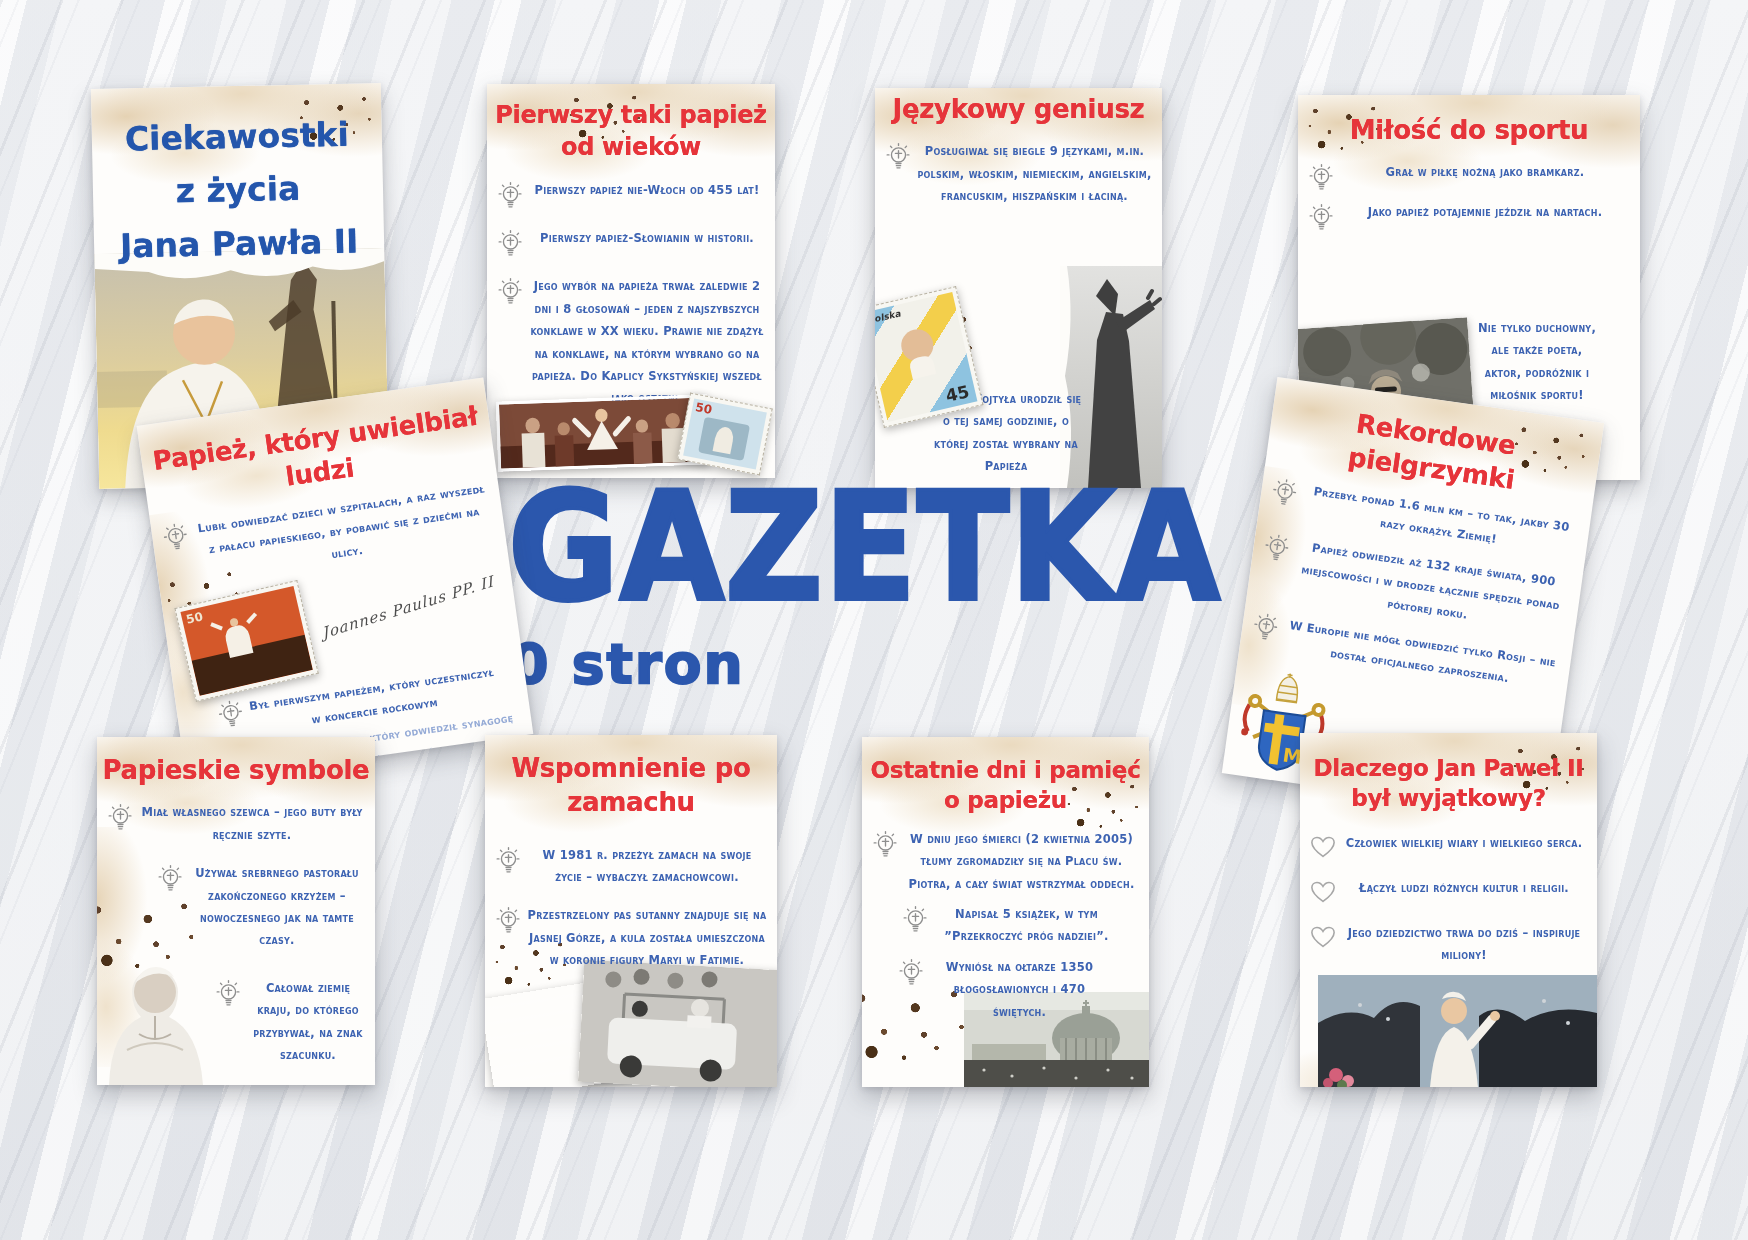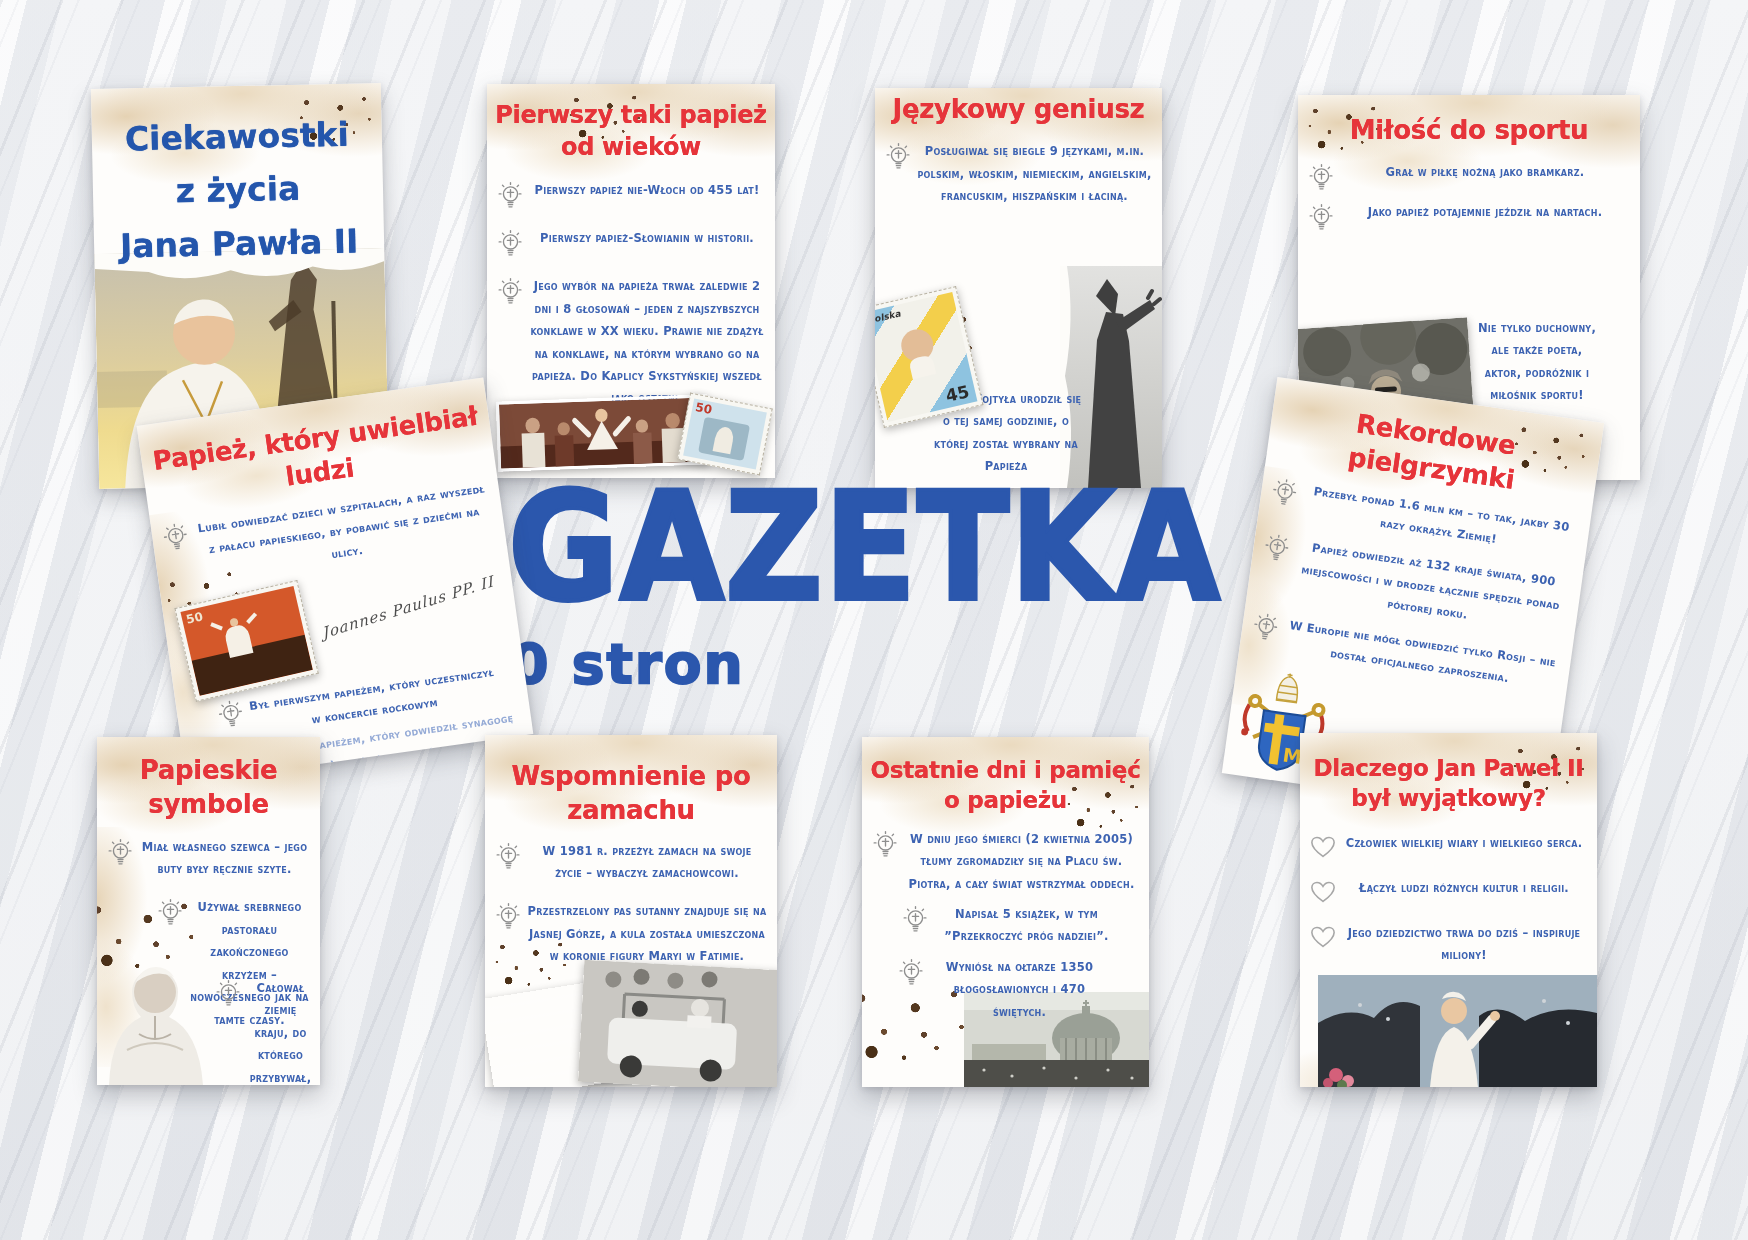--- a/index.html
+++ b/index.html
@@ -328,21 +328,21 @@
       <path d="M36 28 q-1 -22 10 -25 q11 3 10 25 Z" fill="#f4f0e4" stroke="#c5a23c" stroke-width="1.5"></path>
       <path d="M37 13 h18 M36 20 h20 M36 27 h20" stroke="#c5a23c" stroke-width="1.5"></path>
       <path d="M46 3 v-0.5 M43.5 1.5 h5 M46 -1 v5" stroke="#c5a23c" stroke-width="1.5"></path>
       <path d="M25 40 h42 v34 q0 17 -21 23 q-21 -6 -21 -23 Z" fill="#2e66c0" stroke="#1c4c96" stroke-width="2"></path>
       <rect x="37" y="42" width="9" height="50" fill="#f2c230"></rect>
       <rect x="28" y="52" width="35" height="9" fill="#f2c230"></rect>
       <text x="50" y="88" font-size="19" font-weight="bold" fill="#f2c230">M</text>
     </svg>
   </div>
 
-  <div class="card" style="left:97px;top:737px;width:223px;height:348px;z-index:4;">
+  <div class="card" style="left:97px;top:737px;width:278px;height:348px;z-index:4;">
     <div class="wash wtop"></div>
     <div class="wash wside"></div>
     <div class="speck" style="top:170px;left:6px;transform:scale(1.5)"></div>
     <div class="title red" style="padding-top:16px;">
       <div>Papieskie symbole</div>
     </div>
     <div class="item" style="margin-top:14px">
       <svg class="bulb" viewBox="0 0 44 52">
           <use href="#sym-bulb"></use>
         </svg>
@@ -365,25 +365,25 @@
       <circle cx="58" cy="62" r="21" fill="#d9cfc2"></circle>
       <path d="M39 52 a21 21 0 0 1 38 -5 q-19 -9 -38 5 Z" fill="#f6f4ef"></path>
       <path d="M58 86 v22 M42 104 q16 10 32 0" stroke="#b9b2a6" stroke-width="2" fill="none"></path>
       <path d="M30 120 q28 -14 56 0" stroke="#cfc9bd" stroke-width="2" fill="none"></path>
     </svg>
   </div>
 
   <div class="card" style="left:485px;top:735px;width:292px;height:352px;z-index:4;">
     <div class="wash wtop"></div>
     <div class="speck" style="top:200px;left:8px"></div>
-    <div class="title red" style="padding-top:24px;">
+    <div class="title red" style="padding-top:16px;">
       <div>Wspomnienie po</div>
       <div>zamachu</div>
     </div>
-    <div class="item" style="margin-top:12px">
+    <div class="item" style="margin-top:24px">
       <svg class="bulb" viewBox="0 0 44 52">
           <use href="#sym-bulb"></use>
         </svg>
       <div class="itxt">W 1981 r. przeżył zamach na swoje życie – wybaczył zamachowcowi.</div>
     </div>
     <div class="item" style="margin-top:16px">
       <svg class="bulb" viewBox="0 0 44 52">
           <use href="#sym-bulb"></use>
         </svg>
       <div class="itxt">Przestrzelony pas sutanny znajduje się na Jasnej Górze, a kula została umieszczona w koronie figury Maryi w Fatimie.</div>

